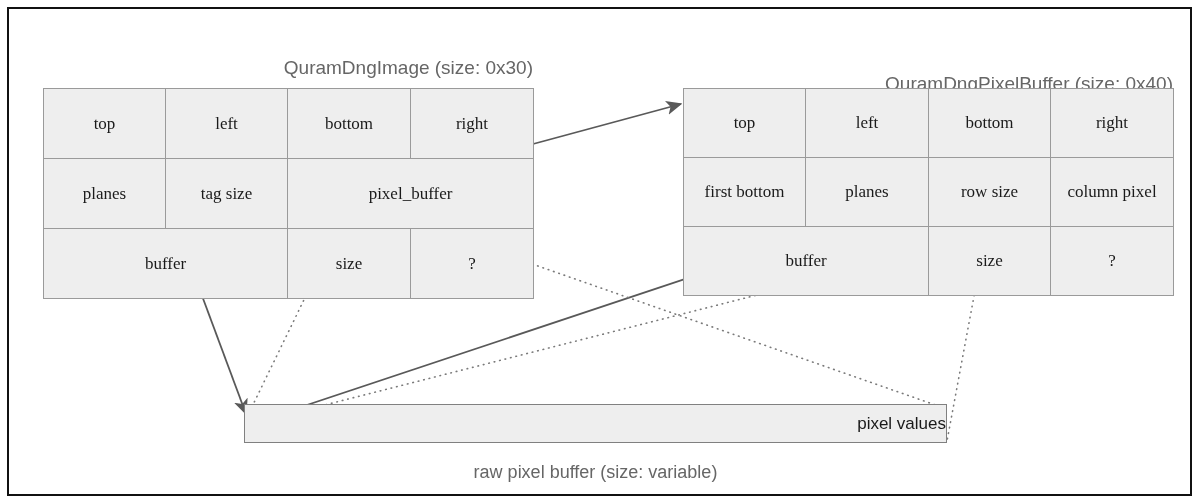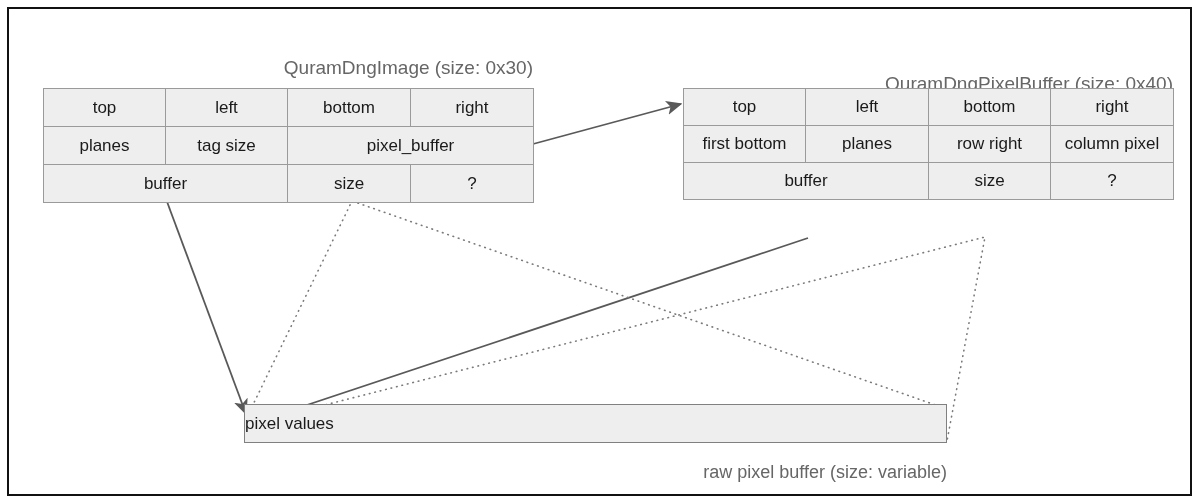--- a/index.html
+++ b/index.html
@@ -53,22 +53,23 @@
     background: #eeeeee;
   }
   .struct-table td {
     border: 1px solid #9a9a9a;
     background: #eeeeee;
     color: #1a1a1a;
     font-size: 17px;
     line-height: 20px;
     text-align: center;
     vertical-align: middle;
-    padding: 0;
+    padding: 16px;
     overflow: hidden;
+    font-family: Liberation Serif, serif;
   }
 
   #left-table { left: 43px; top: 88px; width: 490px; }
   #left-table td { height: 37px; }
 
   #right-table { left: 683px; top: 88px; width: 490px; }
   #right-table td { height: 36px; }
 
   .clipped-cell {
     line-height: 19px;
@@ -79,31 +80,31 @@
     position: absolute;
     left: 244px;
     top: 404px;
     width: 703px;
     height: 39px;
     background: #eeeeee;
     border: 1px solid #808080;
     box-sizing: border-box;
     display: flex;
     align-items: center;
-    justify-content: flex-start;
+    justify-content: flex-end;
     color: #1a1a1a;
     font-size: 17px;
   }
 
   #raw-buffer-caption {
     position: absolute;
     left: 244px;
     top: 462px;
     width: 703px;
-    text-align: right;
+    text-align: center;
     color: #666666;
     font-size: 18px;
     white-space: nowrap;
   }
 </style>
 </head>
 <body>
 
 <div id="canvas">
   <div id="frame"></div>
@@ -167,21 +168,21 @@
     <tbody>
       <tr>
         <td>top</td>
         <td>left</td>
         <td>bottom</td>
         <td>right</td>
       </tr>
       <tr>
         <td>first bottom</td>
         <td>planes</td>
-        <td>row right</td>
+        <td>row size</td>
         <td class="clipped-cell">column pixel</td>
       </tr>
       <tr>
         <td colspan="2">buffer</td>
         <td>size</td>
         <td>?</td>
       </tr>
     </tbody>
   </table>
 

